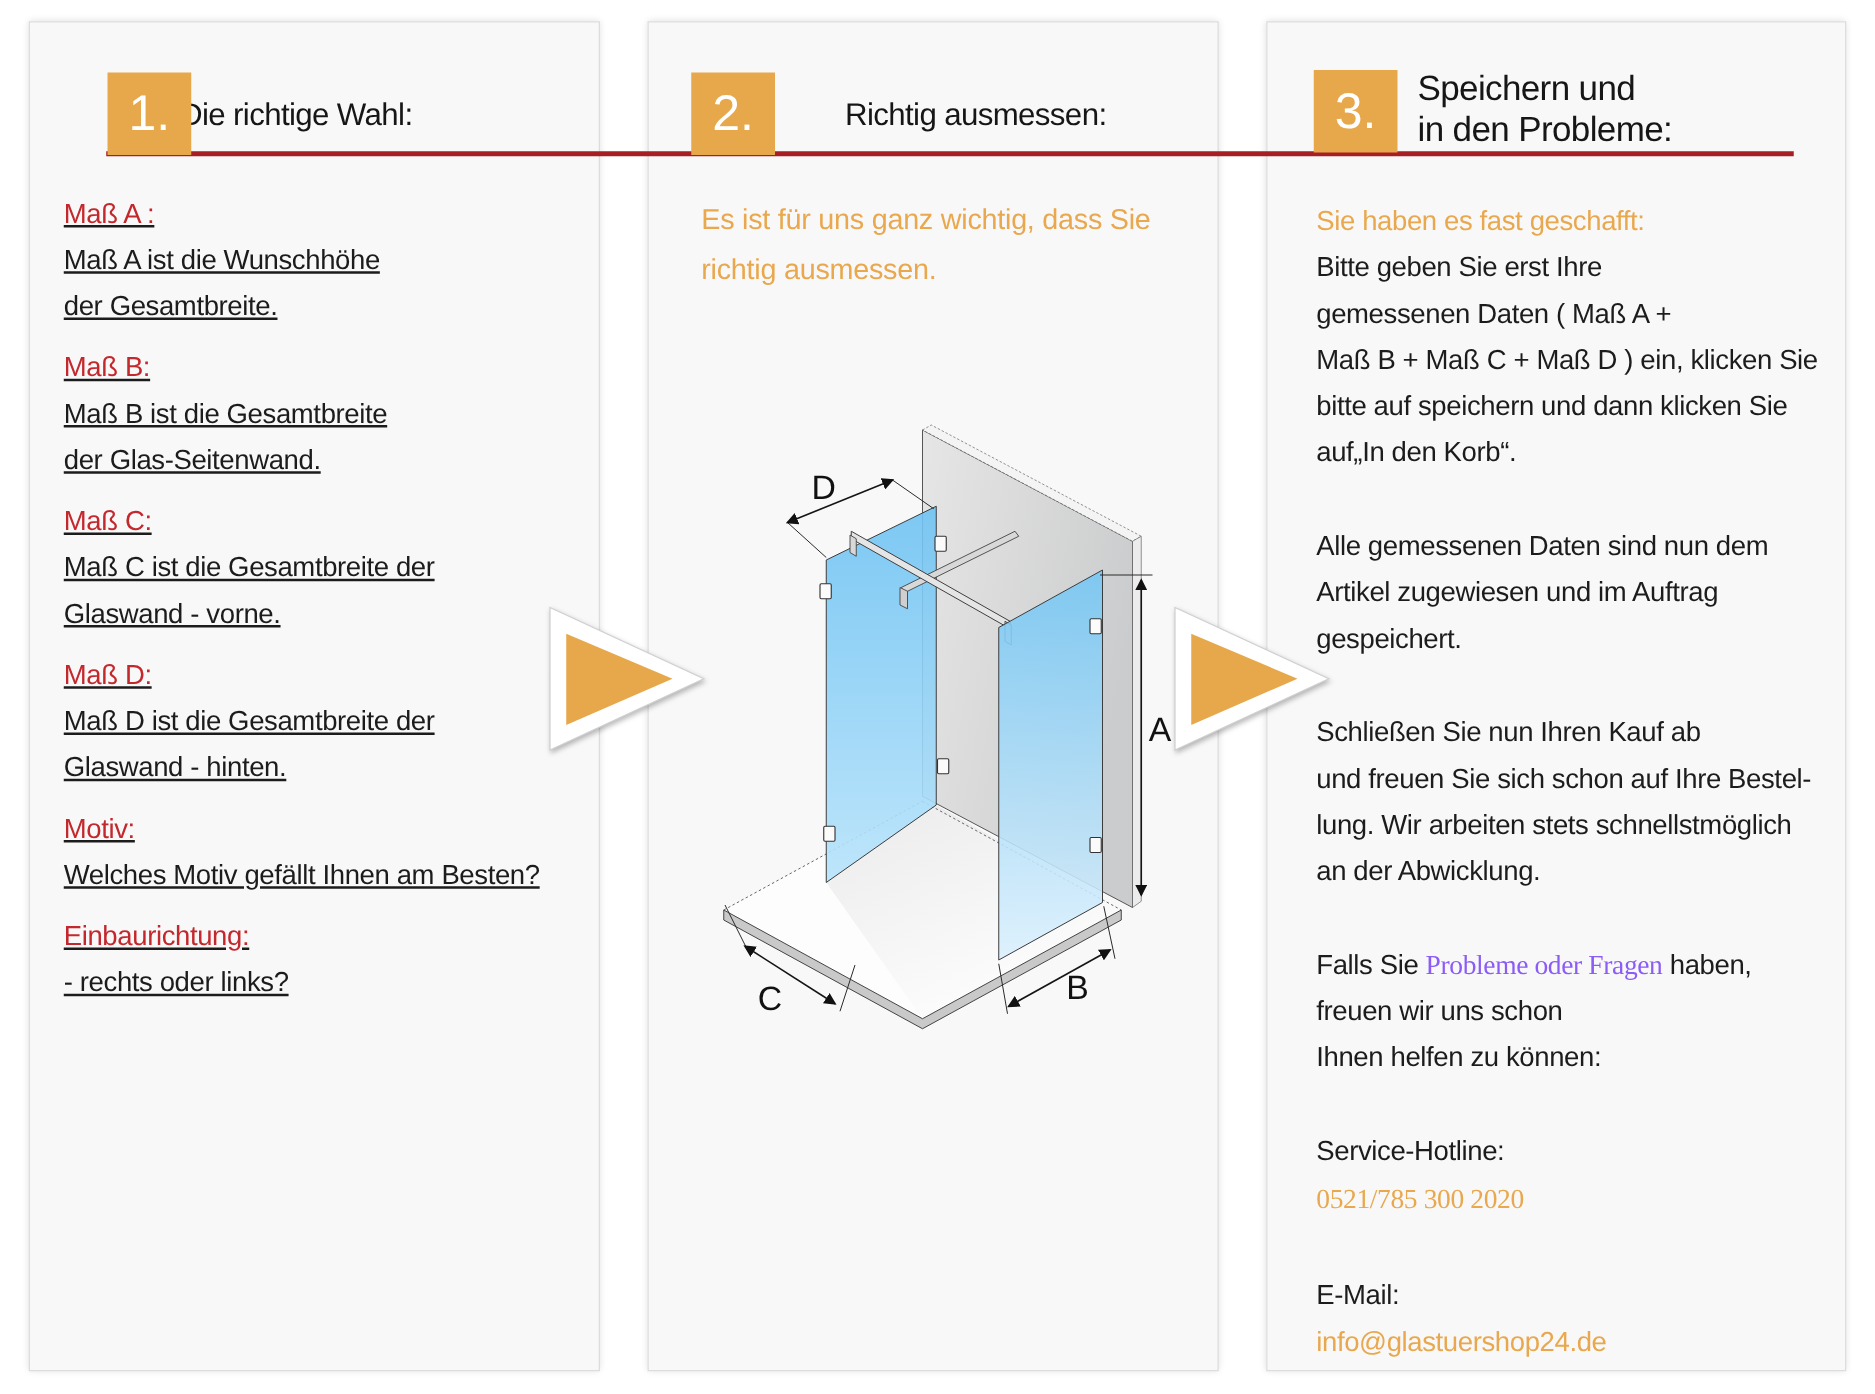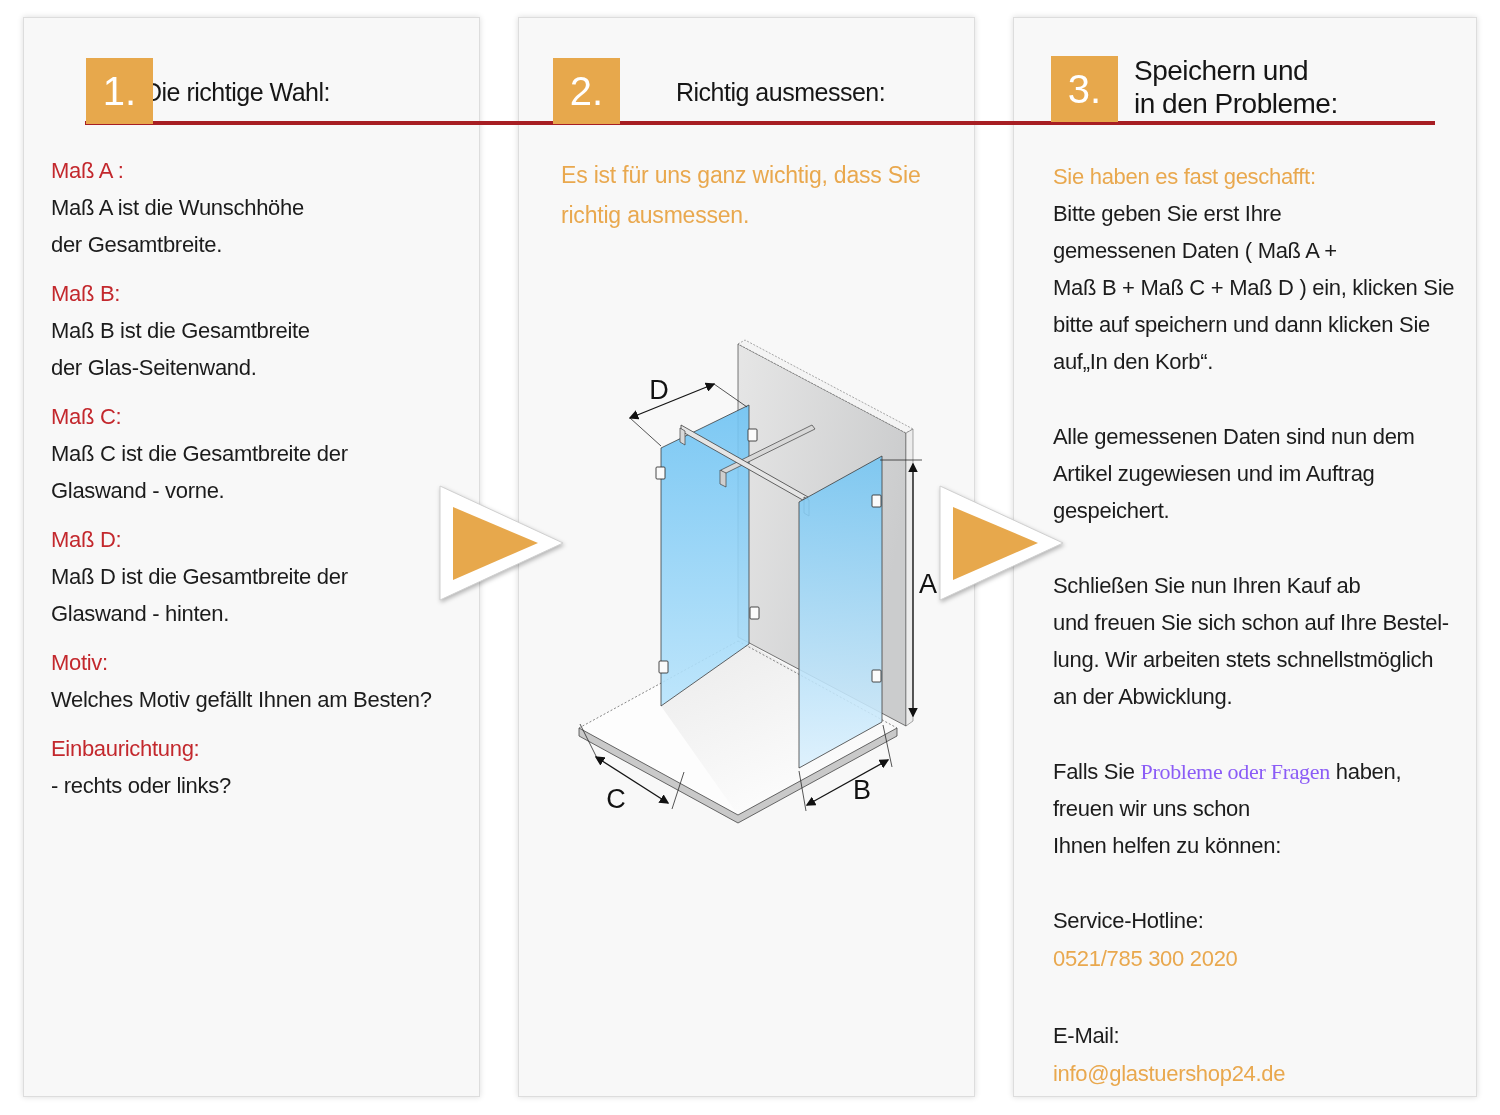--- a/index.html
+++ b/index.html
@@ -14,21 +14,21 @@
 
   .redline{position:absolute;left:85px;top:121px;width:1350px;height:4px;z-index:3;}
 
   .numbox{position:absolute;width:67px;height:66px;z-index:4;
           display:flex;align-items:center;justify-content:center;
           color:#fff;font-size:40px;}
   .ptitle{position:absolute;font-size:25px;line-height:34px;color:#161616;letter-spacing:-0.5px;}
 
   .body-txt{font-size:22px;line-height:37px;letter-spacing:-0.3px;color:#1c1c1c;}
   .content{position:absolute;}
-  .item{margin:0 0 12px 0;}
+  .item{margin:0 0 12px 0;text-decoration:underline;}
   .ilabel{color:#c3282d;}
   .orange-txt{color:#e9a84e;}
   .red-inline{color:#8b5cf6;font-family:Liberation Serif, serif;}
   .para{margin:0 0 38px 0;}
 
   .arrow-svg{position:absolute;top:481px;width:130px;height:126px;z-index:10;}
   .arrow-white{fill:#ffffff;stroke:#d0d0d0;stroke-width:1;}
   .arrow-shadow{filter:drop-shadow(1px 2px 2px rgba(0,0,0,.28));}
 
   .diagram{position:absolute;left:37px;top:303px;}
@@ -206,21 +206,21 @@
         <div>lung. Wir arbeiten stets schnellstmöglich</div>
         <div>an der Abwicklung.</div>
       </div>
       <div class="para">
         <div><span>Falls Sie </span><span class="red-inline">Probleme oder Fragen</span><span> haben,</span></div>
         <div>freuen wir uns schon</div>
         <div>Ihnen helfen zu können:</div>
       </div>
       <div class="para">
         <div>Service-Hotline:</div>
-        <div class="orange-txt" style="line-height:40px;">0521/785 300 2020</div>
+        <div class="orange-txt" style="line-height:40px;font-family:Liberation Serif, serif;">0521/785 300 2020</div>
       </div>
       <div class="para">
         <div>E-Mail:</div>
         <div class="orange-txt" style="line-height:40px;">info@glastuershop24.de</div>
       </div>
     </div>
   </div>
 
   <div class="redline" style="background:#a71e23;"></div>
 

